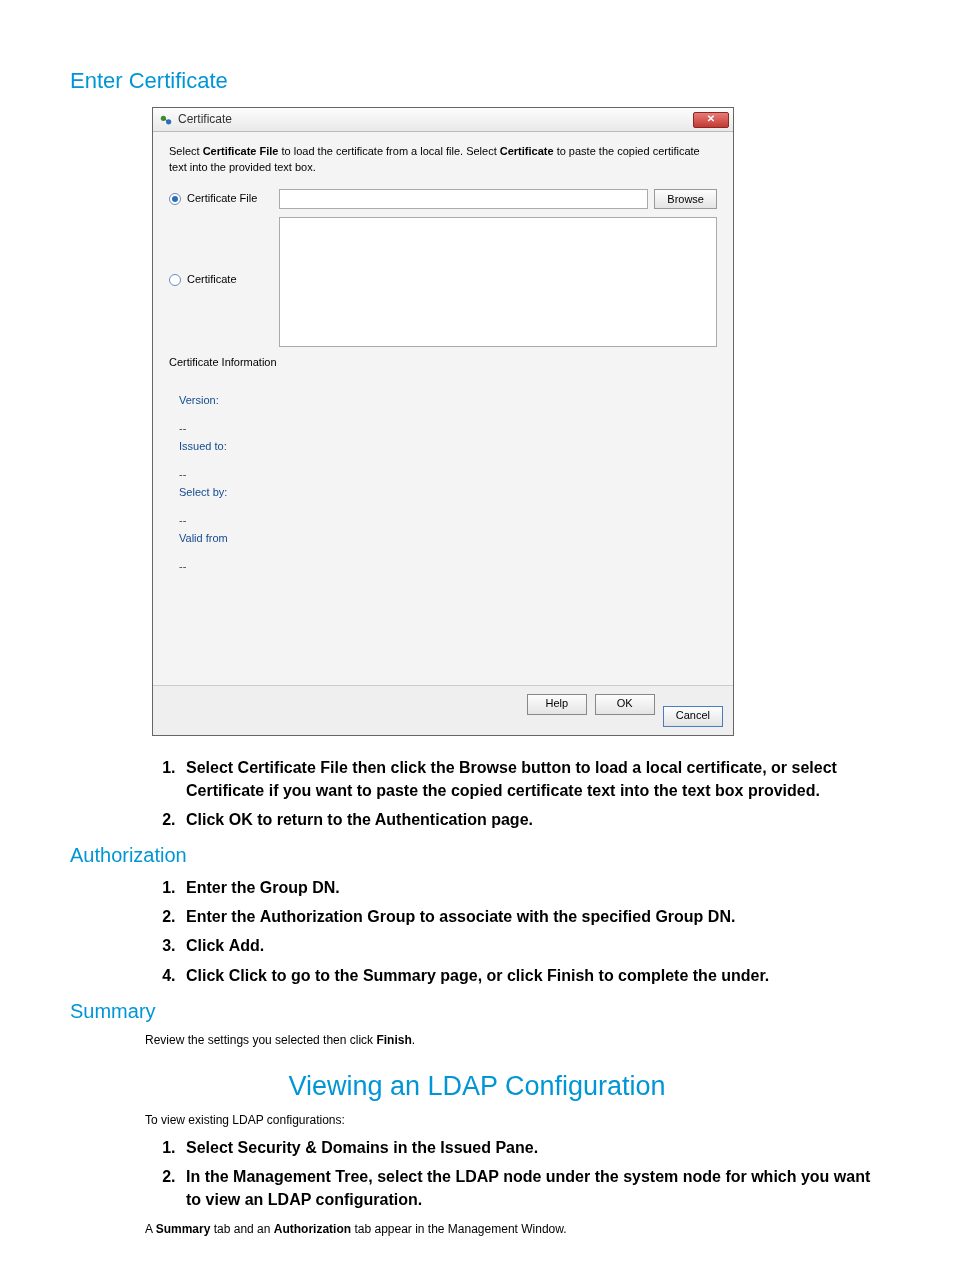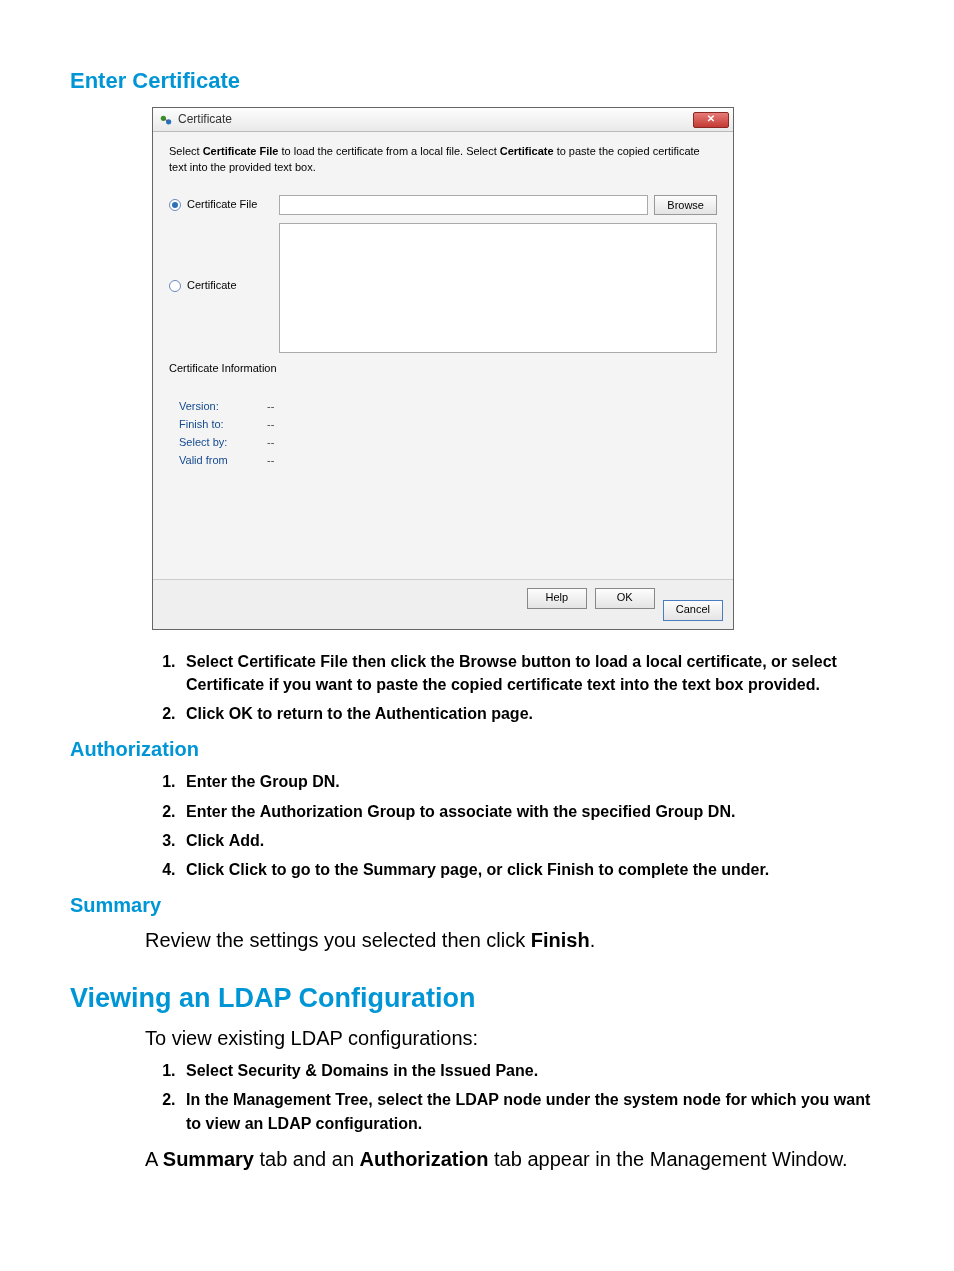--- a/index.html
+++ b/index.html
@@ -6,36 +6,37 @@
   body {
     margin: 0;
     padding: 55px 70px 40px 70px;
     font-family: Arial, Helvetica, sans-serif;
     color: #000;
     line-height: 1.45;
     width: 954px;
   }
   h2.section {
     font-size: 22px;
-    font-weight: bold;
+    font-weight: normal;
     color: #0096d6;
     margin: 10px 0 6px 0;
   }
   h2.section.sub {
     font-size: 20px;
   }
   h1.main {
     font-size: 27px;
-    font-weight: bold;
+    font-weight: normal;
     color: #0096d6;
-    margin: 24px 0 6px 0;
+    margin: 18px 0 6px 0;
+    text-align: center;
   }
   ol { margin: 6px 0 10px 0; padding-left: 110px; font-weight: bold; }
   ol li { margin-bottom: 6px; padding-left: 6px; font-size: 16px; }
-  p.body { margin: 6px 0 6px 75px; font-size: 20px; }
+  p.body { margin: 6px 0 6px 75px; font-size: 12px; }
 
   
   .dialog {
     width: 582px;
     margin: 10px 0 20px 82px;
     border: 1px solid #666;
     background: #f4f4f4;
     font-size: 11px;
     font-family: Tahoma, Arial, sans-serif;
   }
@@ -53,21 +54,21 @@
   .title-text { color:#333; font-size:12px; }
   .close-btn {
     width: 36px; height: 16px;
     background: linear-gradient(#e67b78, #c33a33);
     border: 1px solid #8a2823;
     border-radius: 2px;
     display:flex; align-items:center; justify-content:center;
     color:#fff; font-size:10px; font-weight:bold;
   }
   .dialog-body { padding: 12px 16px 8px 16px; }
-  .instruct { margin-bottom: 20px; line-height: 1.4; }
+  .instruct { margin-bottom: 14px; line-height: 1.4; }
   .row { display:flex; align-items:center; margin-bottom:8px; }
   .radio-col { display:flex; align-items:center; gap:6px; width:110px; }
   .radio {
     width:12px; height:12px; border-radius:50%;
     border:1px solid #6a8bbf; background:#fff;
     display:flex; align-items:center; justify-content:center;
   }
   .radio.selected::after{
     content:""; width:6px;height:6px;border-radius:50%;
     background:#2b6fb8;
@@ -78,21 +79,21 @@
   }
   .browse-btn {
     height:20px; padding:0 12px; background:linear-gradient(#fdfdfd,#e4e4e4);
     border:1px solid #999; font-size:11px;
   }
   .cert-text {
     flex:1; height:130px; background:#fff; border:1px solid #aaa;
   }
   .info-heading { margin-top:8px; margin-bottom:22px; }
   .info-grid { margin-left:10px; }
-  .info-row { display:flex; gap:28px; margin-bottom:2px; }
+  .info-row { display:flex; gap:12px; margin-bottom:2px;flex-direction:column; }
   .info-label { width:60px; color:#144a90; }
   .info-val { color:#444; }
   .dialog-footer {
     display:flex; justify-content:flex-end; gap:8px;
     padding:8px 10px; border-top:1px solid #ccc; background:#efefef;
   }
   .dlg-btn {
     min-width:60px; height:21px; padding:8px 12px;
     background:linear-gradient(#fdfdfd,#e4e4e4);
     border:1px solid #888; font-size:11px;
@@ -141,21 +142,21 @@
       <div class="cert-text"></div>
     </div>
 
     <div class="info-heading">Certificate Information</div>
     <div class="info-grid">
       <div class="info-row">
           <span class="info-label">Version:</span>
           <span class="info-val">--</span>
         </div>
       <div class="info-row">
-          <span class="info-label">Finish to:</span>
+          <span class="info-label">Issued to:</span>
           <span class="info-val">--</span>
         </div>
       <div class="info-row">
           <span class="info-label">Select by:</span>
           <span class="info-val">--</span>
         </div>
       <div class="info-row">
           <span class="info-label">Valid from</span>
           <span class="info-val">--</span>
         </div>

